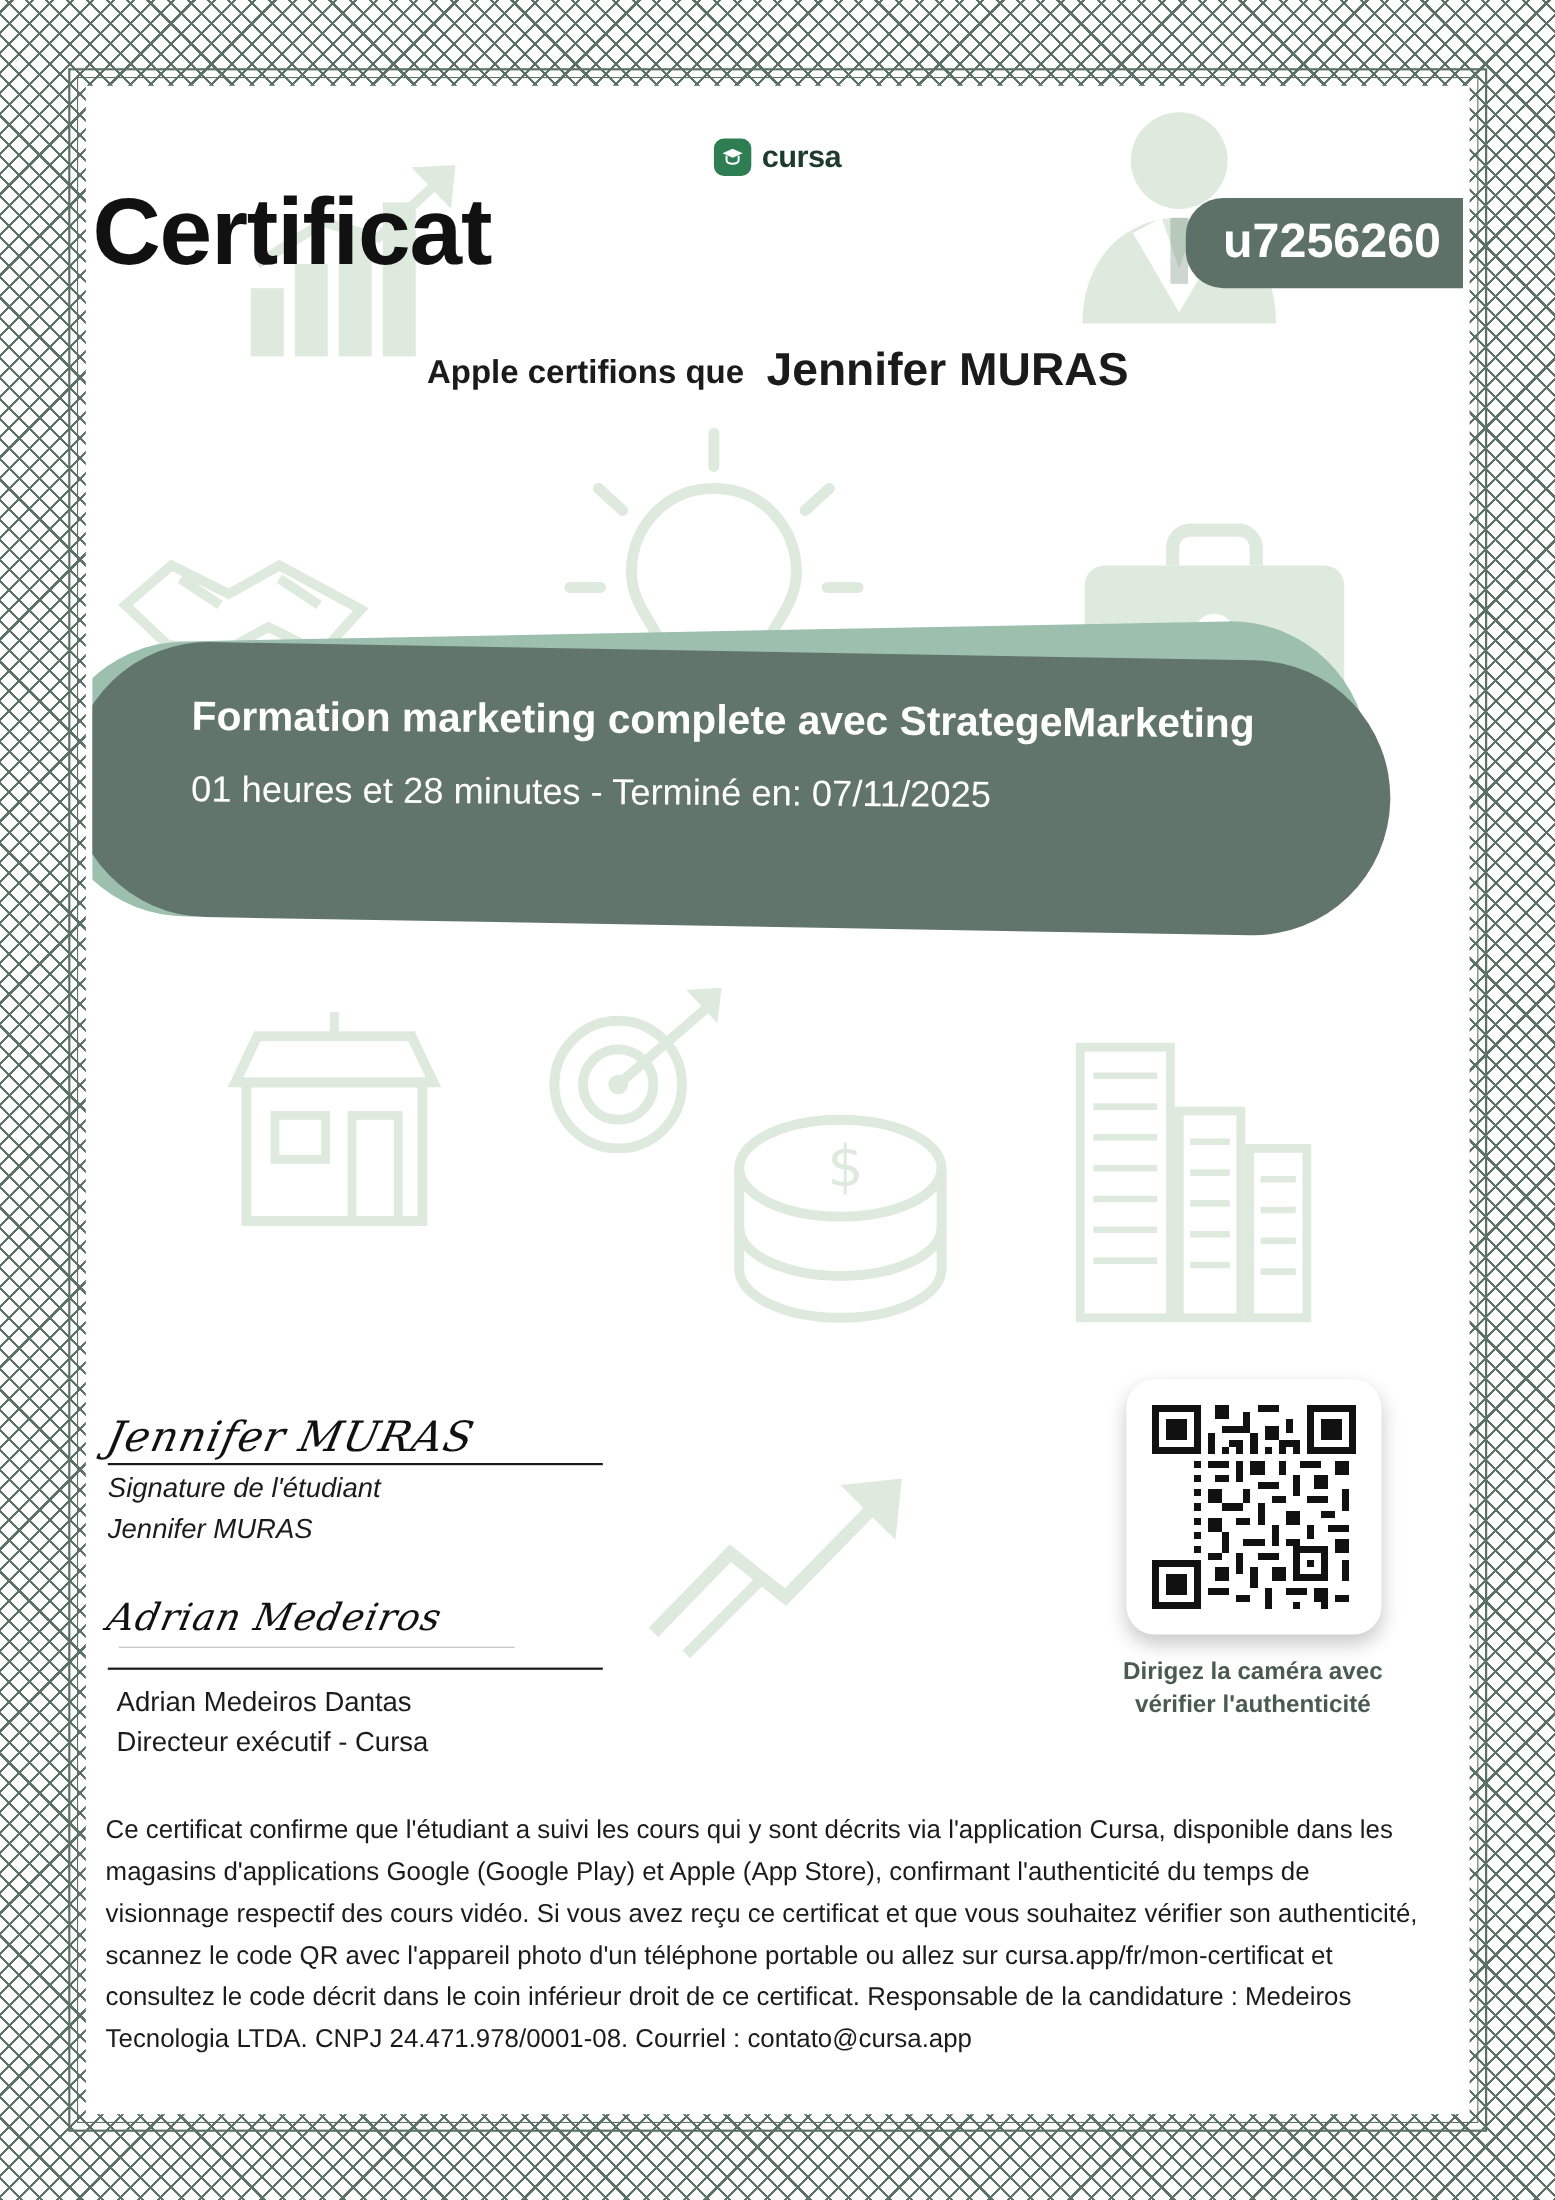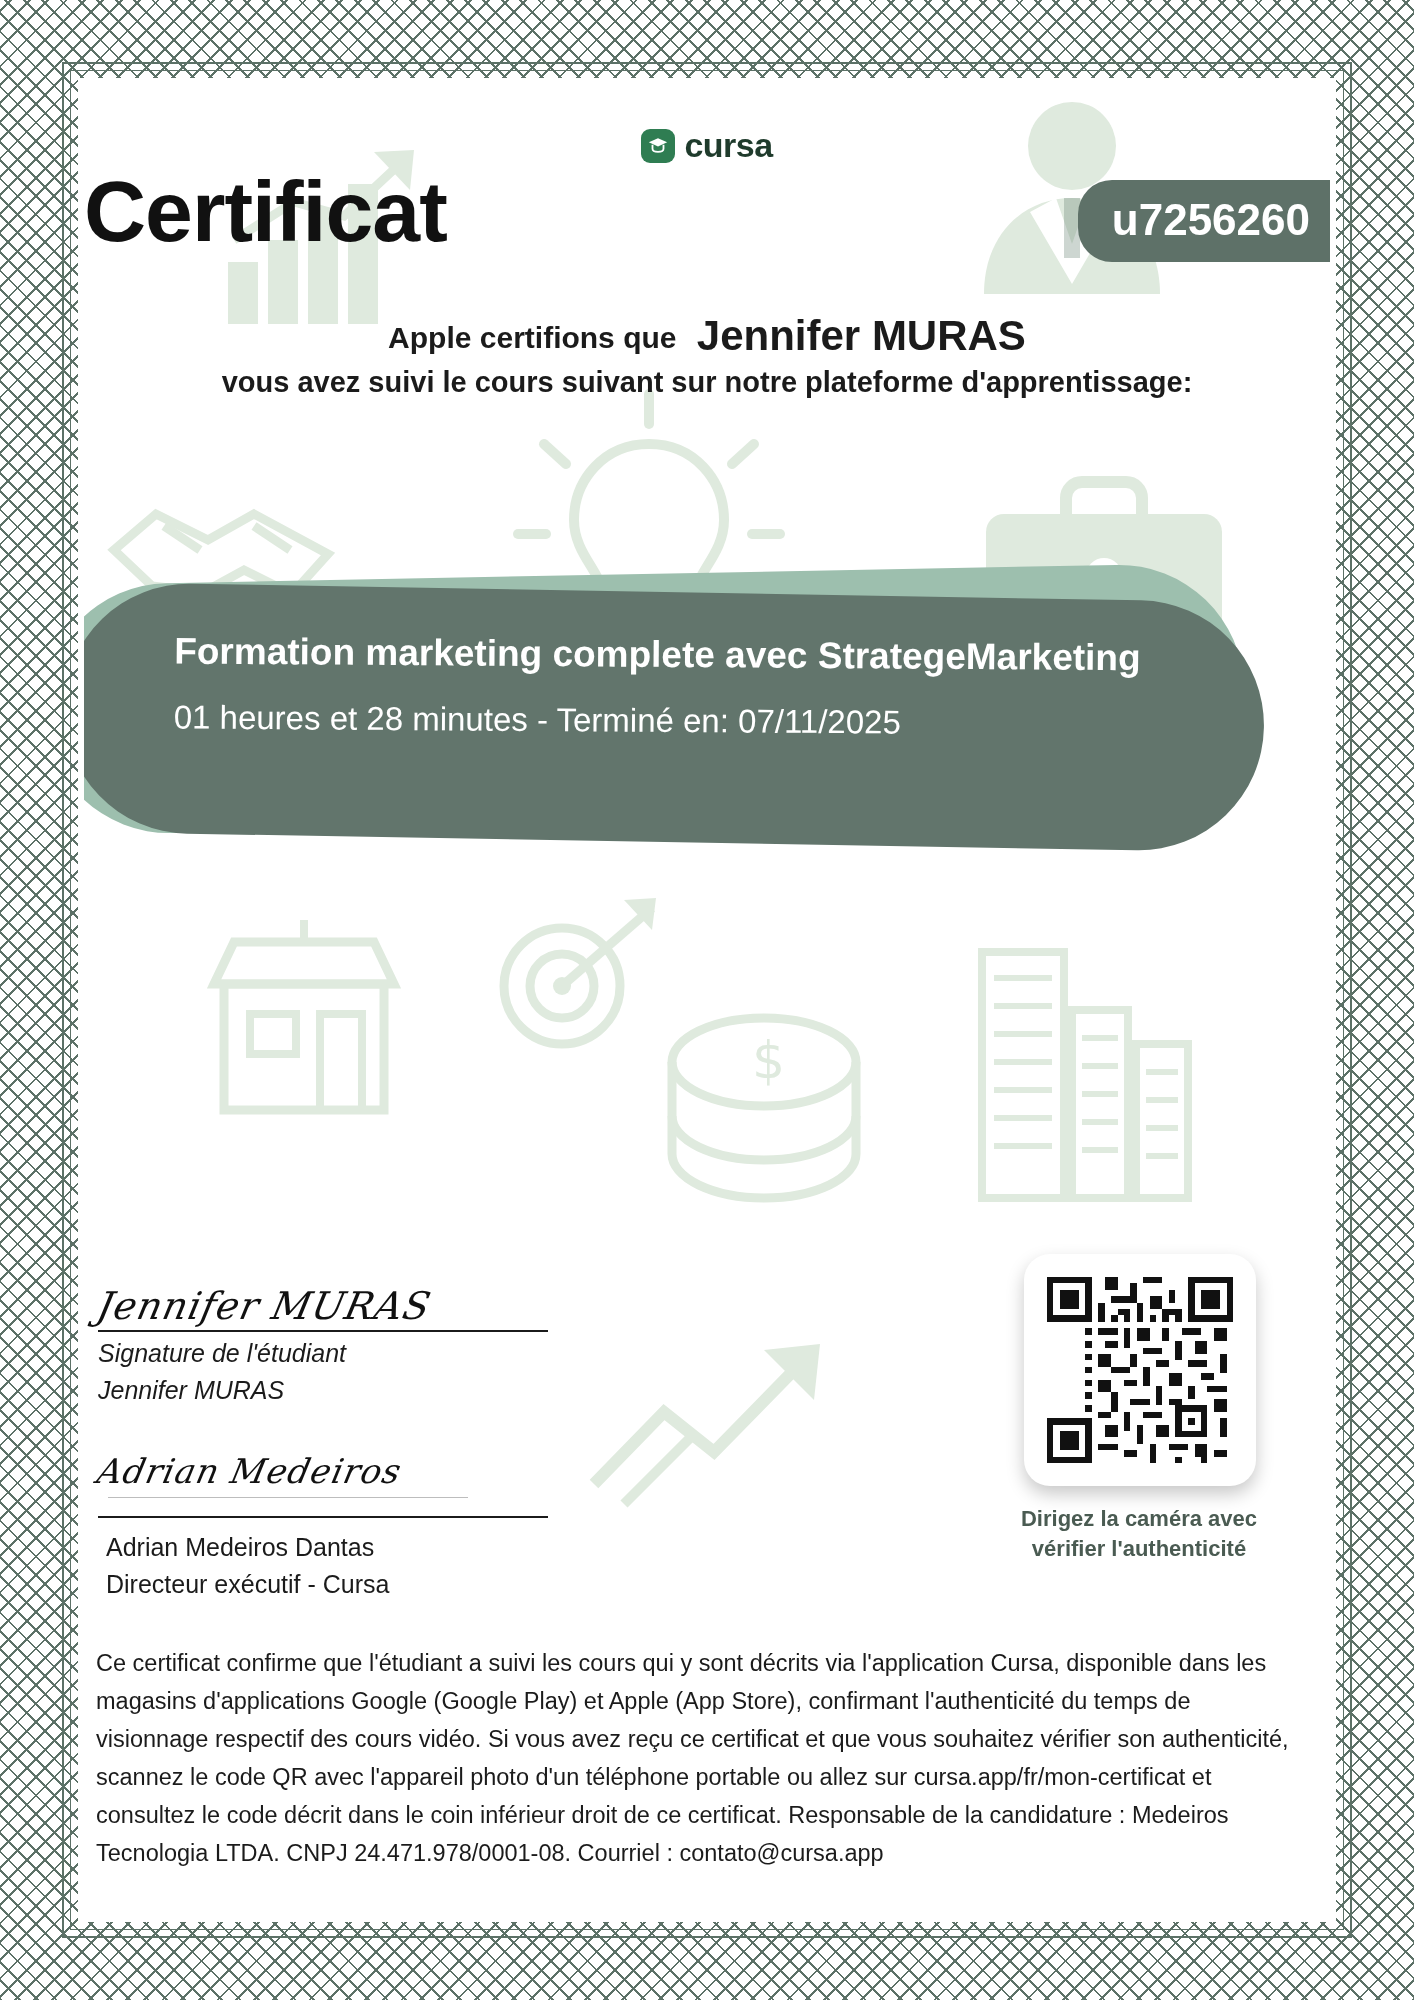--- a/index.html
+++ b/index.html
@@ -76,21 +76,21 @@
   .logo-badge {
     width: 34px; height: 34px;
     border-radius: 9px;
     background: #2f7d52;
     display: flex;
     align-items: center;
     justify-content: center;
   }
   .logo-badge svg { display:block; }
   .logo-word {
-    font-size: 34px;
+    font-size: 28px;
     font-weight: 700;
     color: #1f3b2c;
     letter-spacing: -0.5px;
   }
 
   
   .cert-title {
     position: absolute;
     top: 78px;
     left: 0; right: 0;
@@ -394,21 +394,20 @@
 
     <div class="cert-title">Certificat</div>
 
     <div class="code-pill">u7256260</div>
 
     <div class="certify-block">
       <div class="certify-line1">
         <span>Apple certifions que</span>
         <span class="student">Jennifer MURAS</span>
       </div>
-      <div class="certify-line2">vous avez suivi le cours suivant sur notre plateforme d'apprentissage:</div>
     </div>
 
     <div class="banner-wrap">
       <div class="banner-back"></div>
       <div class="banner-front"></div>
       <div class="banner-text">
         <div class="course-name">Formation marketing complete avec StrategeMarketing</div>
         <div class="course-meta">01 heures et 28 minutes - Terminé en: 07/11/2025</div>
       </div>
     </div>

